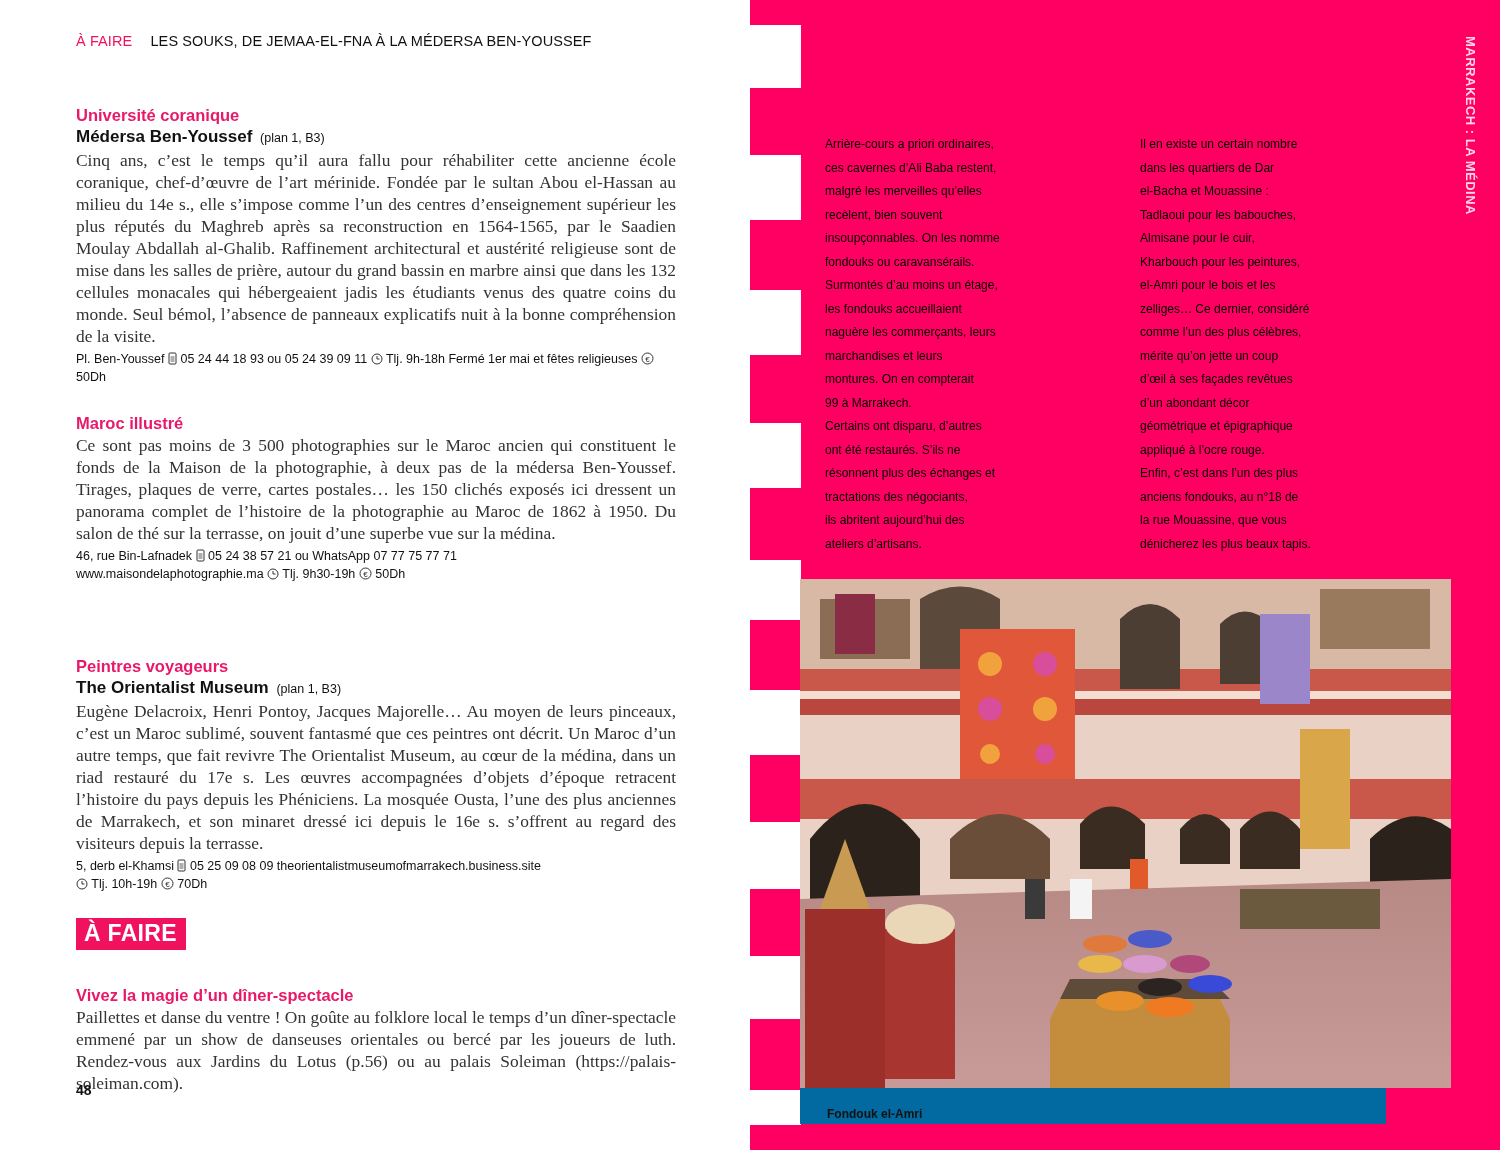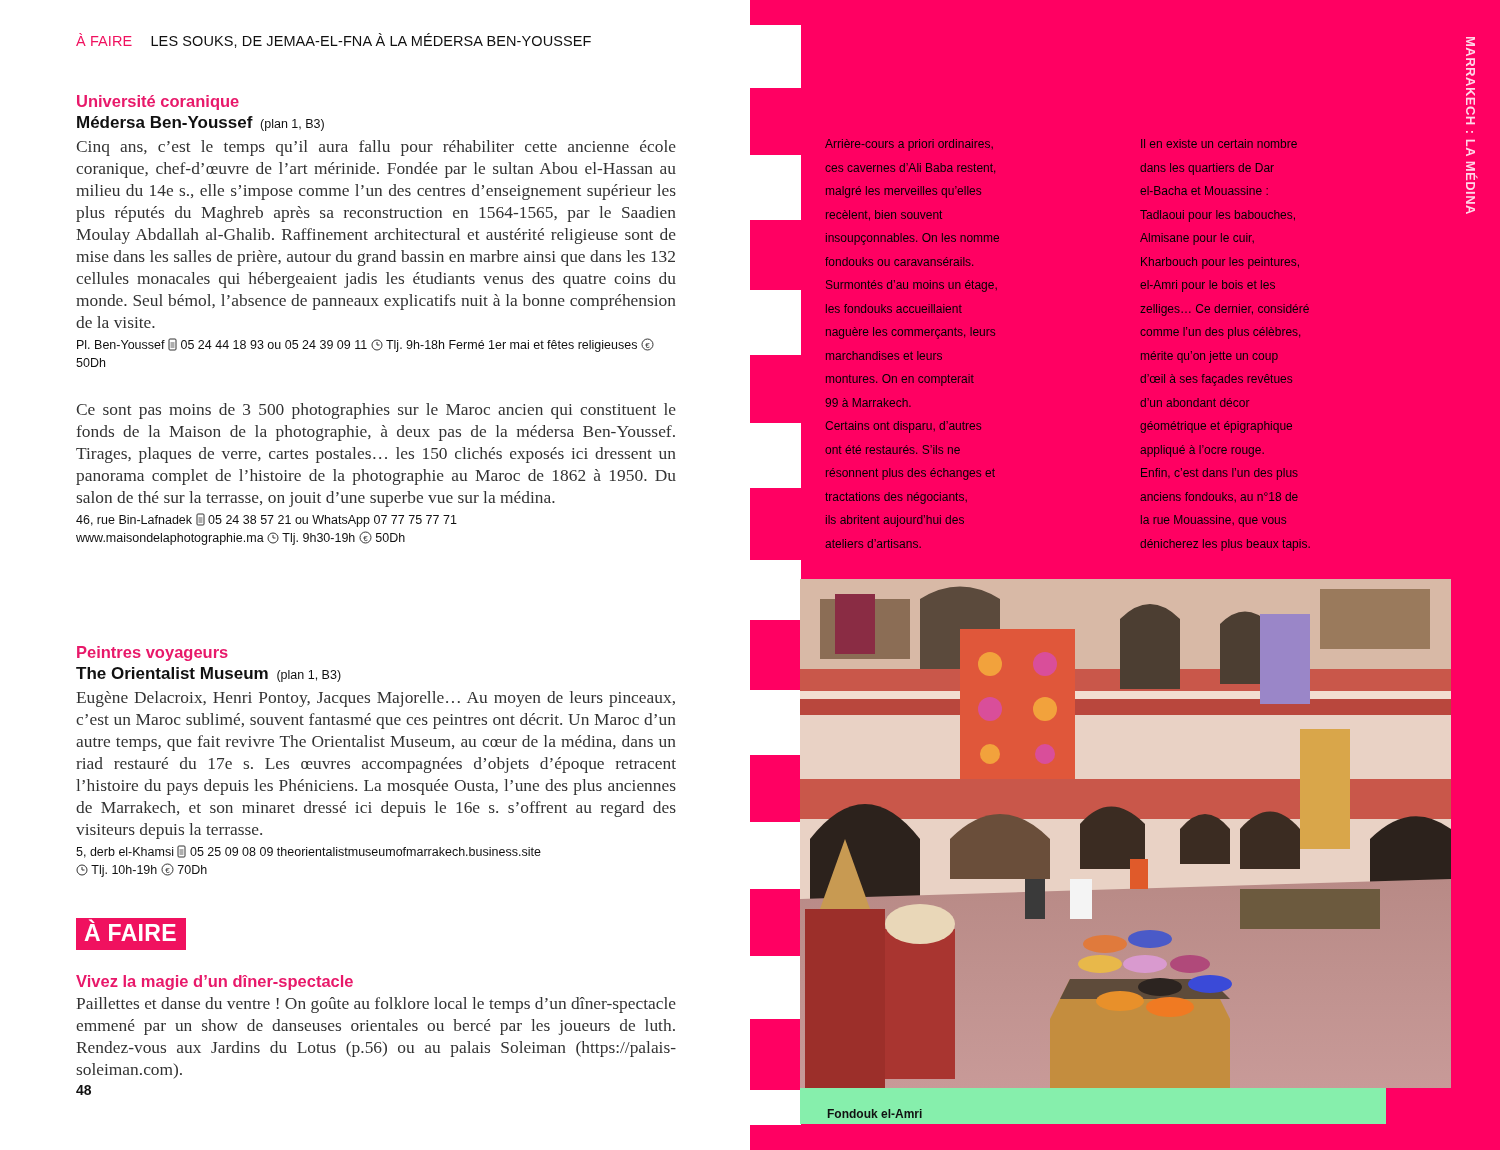--- a/index.html
+++ b/index.html
@@ -6,42 +6,42 @@
   html, body { width: 1500px; height: 1150px; background: #ffffff; overflow: hidden; }
   body { position: relative; font-family: "Liberation Serif", serif; color: #222; }
 
   
   .left-page { position: absolute; left: 0; top: 0; width: 750px; height: 952px; background: #fff; padding-left: 8px; }
   .running-head { position: absolute; left: 76px; top: 33px; font-family: "Liberation Sans", sans-serif; font-size: 14.5px; letter-spacing: 0.1px; white-space: nowrap; }
   .running-head .section { color: #f0115f; font-weight: 400; margin-right: 14px; }
   .running-head .title { color: #111; }
 
   .entry { position: absolute; left: 76px; width: 600px; }
-  .entry .kicker { font-family: "Liberation Sans", sans-serif; font-weight: 700; color: #e8196a; font-size: 16.5px; line-height: 22px; }
+  .entry .kicker { font-family: "Liberation Sans", sans-serif; font-weight: 700; color: #e8196a; font-size: 16.5px; line-height: 22px; margin-top: 14px; }
   .entry .name { font-family: "Liberation Sans", sans-serif; font-weight: 700; color: #111; font-size: 17px; line-height: 22px; }
   .entry .plan { font-family: "Liberation Sans", sans-serif; font-weight: 400; font-size: 12.5px; color: #111; margin-left: 3px; margin-top: 9px; }
   .entry .body { font-family: "Liberation Serif", serif; font-size: 17.4px; line-height: 22px; color: #333; text-align: justify; hyphens: auto; }
   .entry .info { font-family: "Liberation Sans", sans-serif; font-size: 12.5px; line-height: 16px; color: #111; margin-top: 4px; }
   .icon { display: inline-block; vertical-align: -2px; }
   .thumb { display: inline-block; margin-left: 4px; vertical-align: -2px; }
 
   .afaire-tag { position: absolute; left: 76px; top: 918px; background: #f0115f; color: #fff; font-family: "Liberation Sans", sans-serif; font-weight: 900; font-size: 23px; padding: 1px 8px 2px 7px; letter-spacing: 0.3px; border: 1.5px solid #f0115f; }
 
   .page-number { position: absolute; left: 76px; top: 1082px; font-family: "Liberation Sans", sans-serif; font-weight: 700; font-size: 14px; color: #111; }
 
   
   .right-page { position: absolute; left: 750px; top: 0; width: 750px; height: 1150px; background: #ff0062; }
   .notch { position: absolute; left: 0; width: 51px; background: #fff; }
   .side-title { position: absolute; right: 22px; top: 36px; writing-mode: vertical-rl; font-family: "Liberation Sans", sans-serif; font-weight: 700; font-size: 13px; color: #ffd7e8; letter-spacing: 0.5px; }
   .box-title { position: absolute; left: 240px; top: 84px; width: 270px; text-align: center; font-family: "Liberation Sans", sans-serif; font-weight: 900; font-size: 33px; color: #fff; letter-spacing: 0.2px; }
   .col { position: absolute; top: 133px; width: 300px; font-family: "Liberation Sans", sans-serif; font-size: 12px; line-height: 23.5px; color: #000000; white-space: pre-line; }
   .col.c1 { left: 75px; }
   .col.c2 { left: 390px; }
 
-  .photo-frame { position: absolute; left: 50px; top: 579px; width: 586px; height: 545px; background: #86efac; padding-left: 8px; }
+  .photo-frame { position: absolute; left: 50px; top: 579px; width: 586px; height: 545px; background: #0369a1; padding-left: 8px; }
   .photo { position: absolute; left: 0; top: 0; width: 651px; height: 509px; overflow: hidden; }
   .caption { position: absolute; left: 77px; top: 1107px; font-family: "Liberation Sans", sans-serif; font-weight: 700; font-size: 12px; color: #111; }
 </style>
 </head>
 <body>
 
 <div class="left-page">
   <div class="running-head">
     <span class="section">À FAIRE</span>
     <span class="title">LES SOUKS, DE JEMAA-EL-FNA À LA MÉDERSA BEN-YOUSSEF</span>
@@ -70,20 +70,21 @@
       <span>Tlj. 9h-18h Fermé 1er mai et fêtes religieuses</span>
       <span class="icon"><svg width="13" height="13" viewBox="0 0 13 13">
             <circle cx="6.5" cy="6.5" r="5.5" fill="none" stroke="#333" stroke-width="1"></circle>
             <text x="6.5" y="9.5" font-size="8" text-anchor="middle" font-family="Liberation Sans, sans-serif" fill="#333">€</text>
           </svg></span>
       <span>50Dh</span>
     </div>
   </div>
 
   <div class="entry" style="top:398px;">
+    <div class="kicker">Maroc illustré</div>
     <div class="body">Ce sont pas moins de 3 500 photographies sur le Maroc ancien qui constituent le fonds de la Maison de la photographie, à deux pas de la médersa Ben-Youssef. Tirages, plaques de verre, cartes postales… les 150 clichés exposés ici dressent un panorama complet de l’histoire de la photographie au Maroc de 1862 à 1950. Du salon de thé sur la terrasse, on jouit d’une superbe vue sur la médina.</div>
     <div class="info">
       <span>46, rue Bin-Lafnadek</span>
       <span class="icon"><svg width="9" height="13" viewBox="0 0 9 13">
             <rect x="1" y="1" width="7" height="11" rx="1" fill="none" stroke="#333" stroke-width="1"></rect>
             <line x1="2.5" y1="5" x2="6.5" y2="5" stroke="#333" stroke-width="0.8"></line>
             <line x1="2.5" y1="7" x2="6.5" y2="7" stroke="#333" stroke-width="0.8"></line>
             <line x1="2.5" y1="9" x2="6.5" y2="9" stroke="#333" stroke-width="0.8"></line>
           </svg></span>
       <span>05 24 38 57 21 ou WhatsApp 07 77 75 77 71</span><br>

